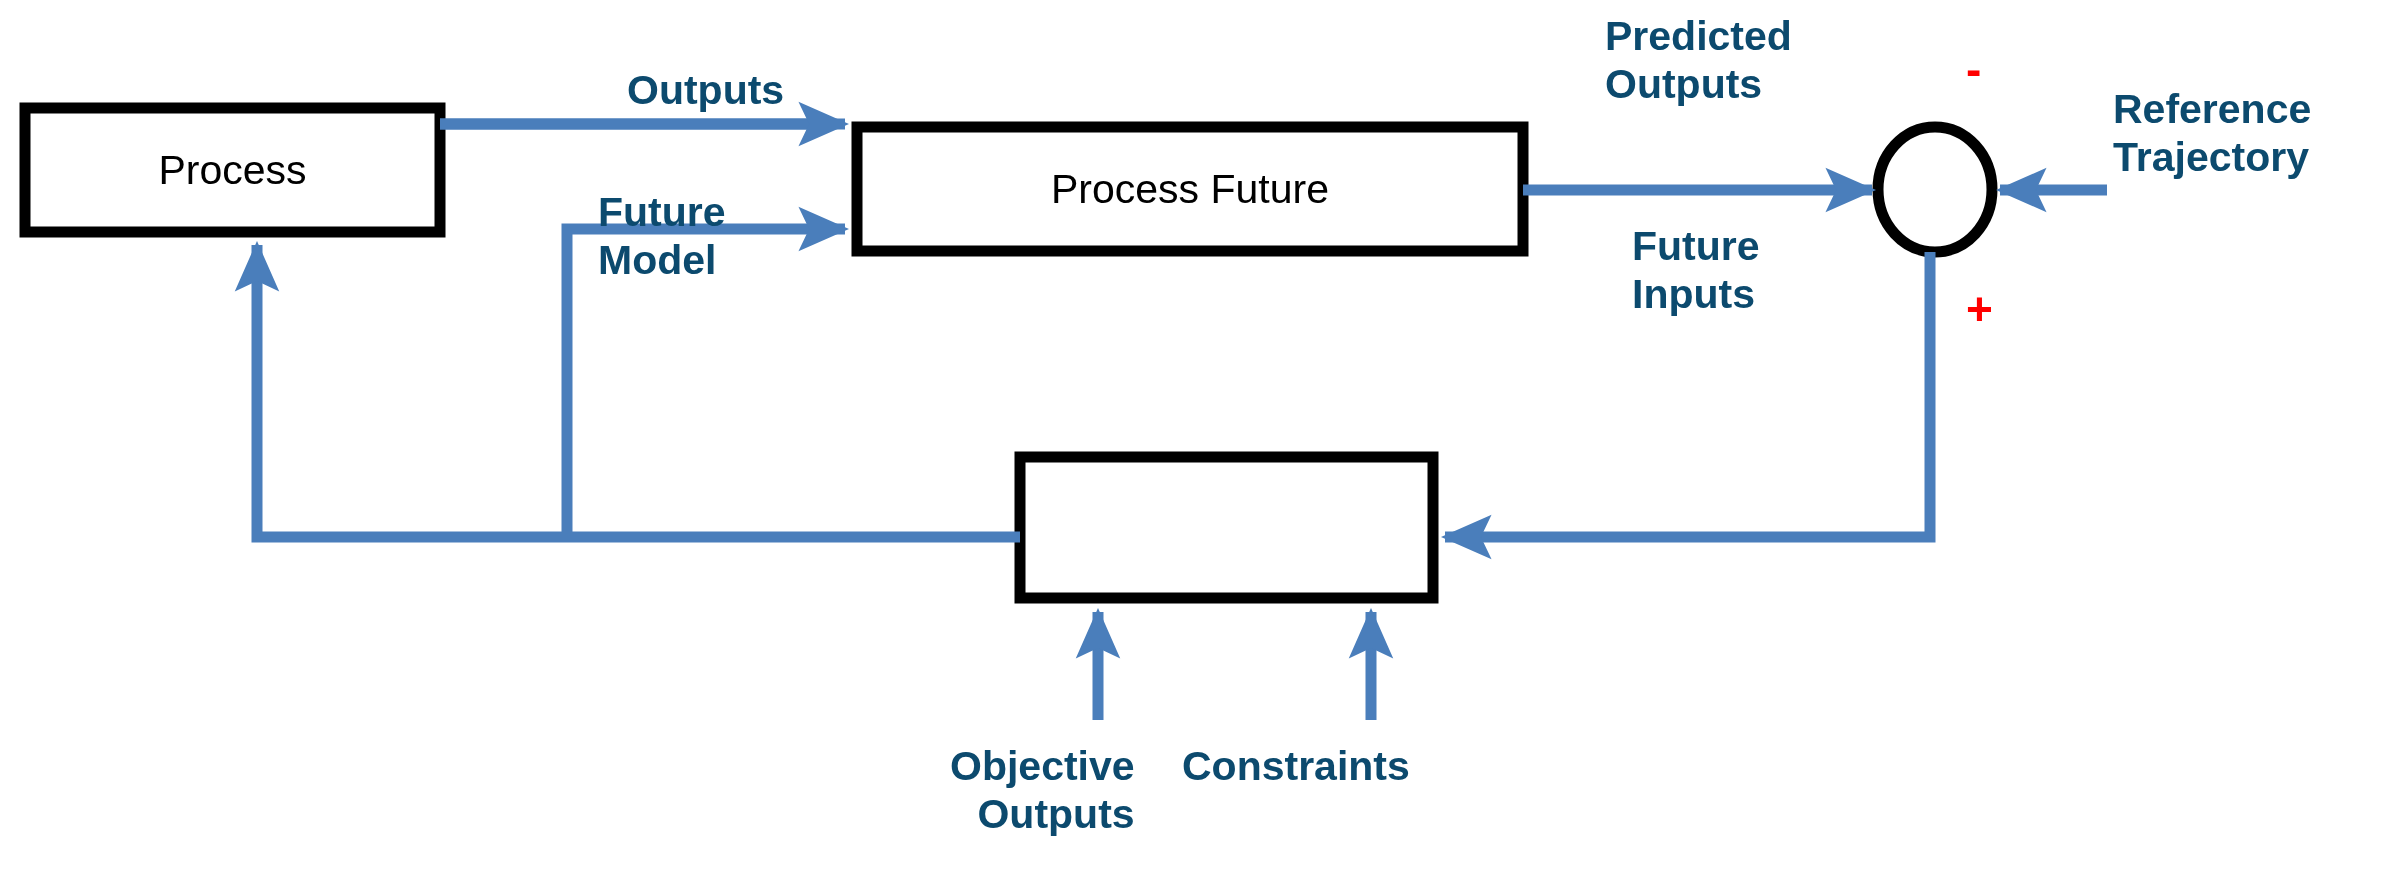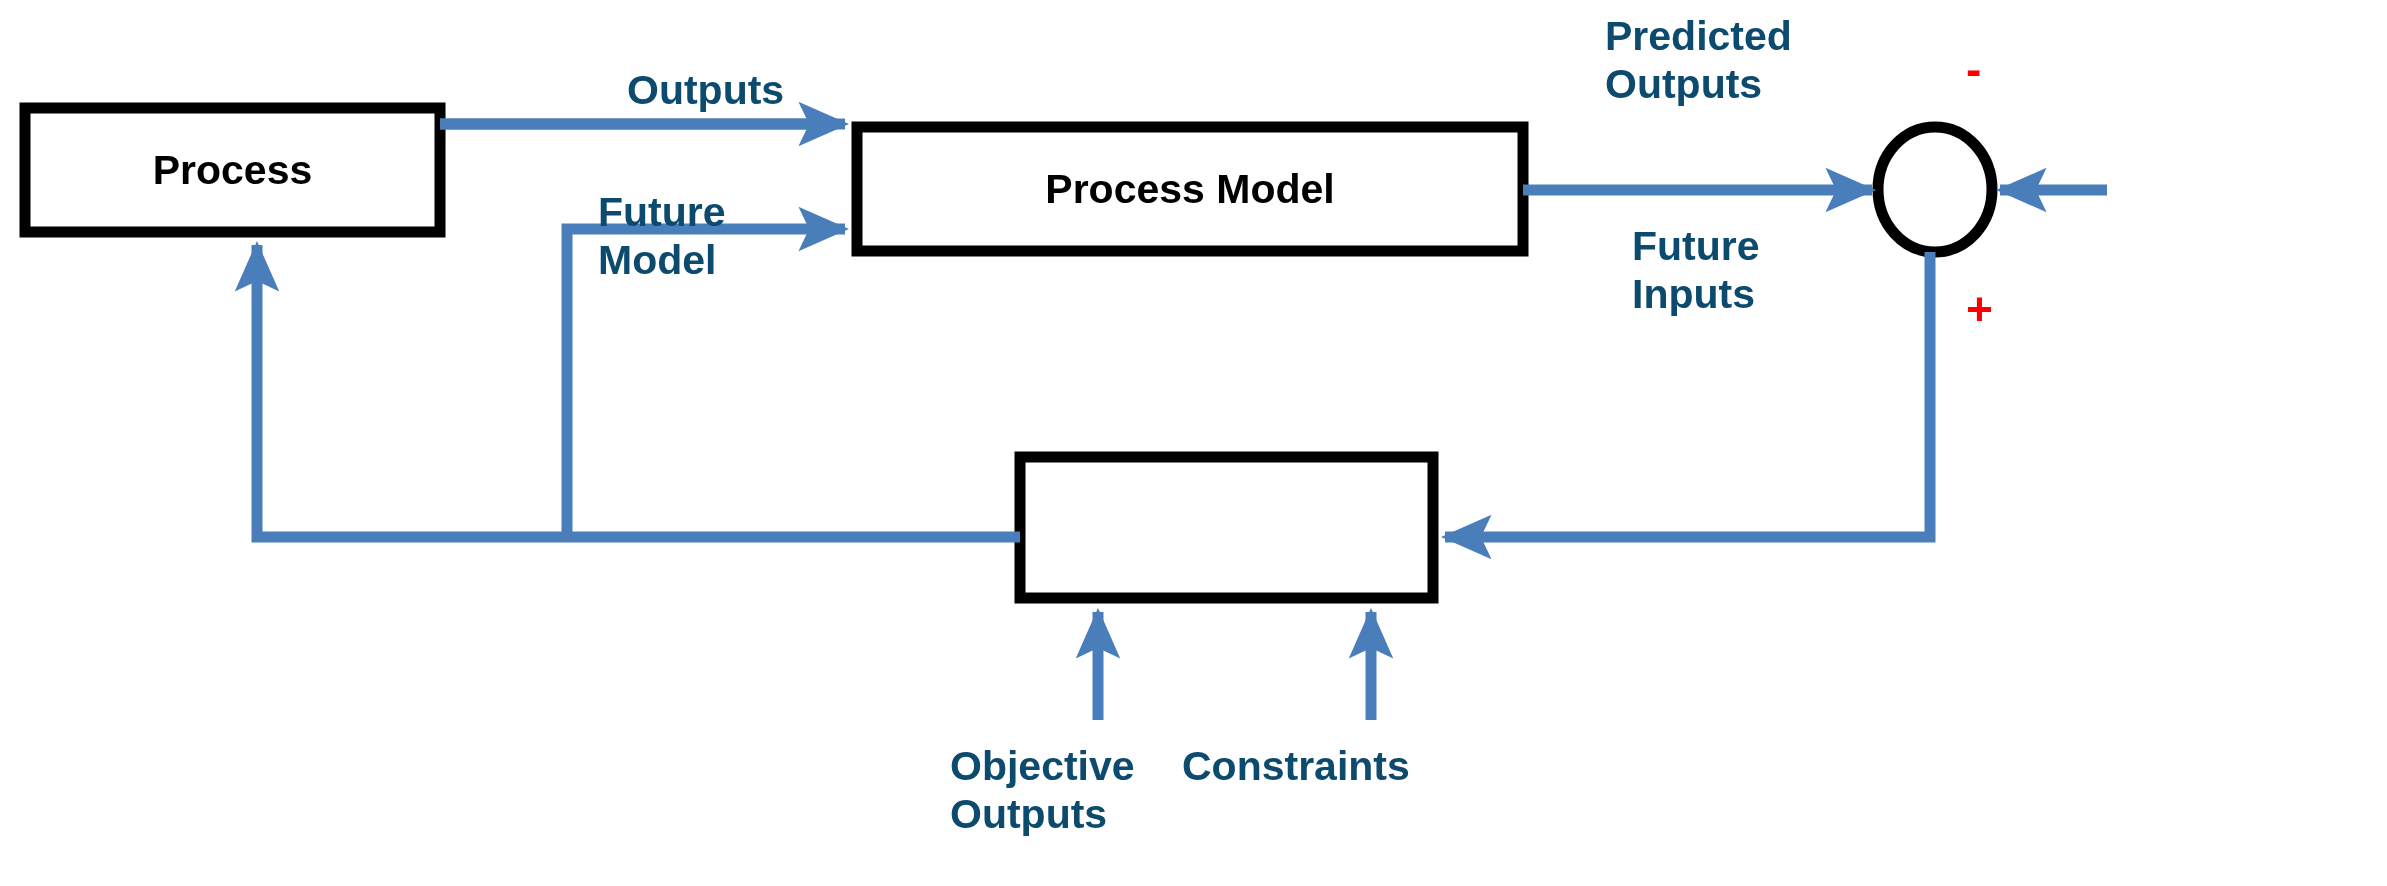--- a/index.html
+++ b/index.html
@@ -15,21 +15,21 @@
     position:absolute;
     left:0; top:0;
     width:2387px;
     height:886px;
   }
   .node-label{
     position:absolute;
     display:flex;
     align-items:center;
     justify-content:center;
-    font-weight:bold;
+    font-weight:normal;
     color:#000000;
     white-space:nowrap;
     pointer-events:none;
   }
   .edge-label{
     position:absolute;
     font-weight:bold;
     color:#0c4a6e;
     white-space:nowrap;
     line-height:1.18;
@@ -79,47 +79,51 @@
 
     <path d="M 1020 537 L 257 537 L 257 245" fill="none" stroke="#4A7EBB" stroke-width="11" stroke-linejoin="miter" marker-end="url(#arrow-blue)"></path>
 
     <path d="M 1098 720 L 1098 612" fill="none" stroke="#4A7EBB" stroke-width="11" marker-end="url(#arrow-blue)"></path>
 
     <path d="M 1371 720 L 1371 612" fill="none" stroke="#4A7EBB" stroke-width="11" marker-end="url(#arrow-blue)"></path>
   </svg>
 
   <div class="node-label" style="left:25px; top:108px; width:415px; height:124px; font-size:41px;">Process</div>
 
-  <div class="node-label" style="left:857px; top:127px; width:666px; height:124px; font-size:41px;">Process Model</div>
+  <div class="node-label" style="left:857px; top:127px; width:666px; height:124px; font-size:41px;">Process Future</div>
 
 
   <div class="box-hit" style="left:25px; top:108px; width:415px; height:124px;"></div>
   <div class="box-hit" style="left:857px; top:127px; width:666px; height:124px;"></div>
   <div class="box-hit" style="left:1020px; top:457px; width:413px; height:141px;"></div>
   <div class="box-hit" style="left:1878px; top:127px; width:114px; height:125px; border-radius:50%;"></div>
 
   <div class="edge-label" style="left:627px; top:66px; font-size:41px;">Outputs</div>
 
   <div class="edge-label" style="left:1605px; top:12px; font-size:41px;">
     <div>Predicted</div>
     <div>Outputs</div>
   </div>
 
+  <div class="edge-label" style="left:2113px; top:85px; font-size:41px;">
+    <div>Reference</div>
+    <div>Trajectory</div>
+  </div>
 
   <div class="edge-label" style="left:598px; top:188px; font-size:41px;">
     <div>Future</div>
     <div>Model</div>
   </div>
 
   <div class="edge-label" style="left:1632px; top:222px; font-size:41px;">
     <div>Future</div>
     <div>Inputs</div>
   </div>
 
-  <div class="edge-label" style="left:950px; top:742px; font-size:41px;">
+  <div class="edge-label" style="left:950px; top:742px; font-size:41px;text-align:right;">
     <div>Objective</div>
     <div>Outputs</div>
   </div>
 
   <div class="edge-label" style="left:1182px; top:742px; font-size:41px;">Constraints</div>
 
   <div class="sign-label" style="left:1966px; top:46px; font-size:46px;">-</div>
 
   <div class="sign-label" style="left:1966px; top:286px; font-size:46px;">+</div>
 

